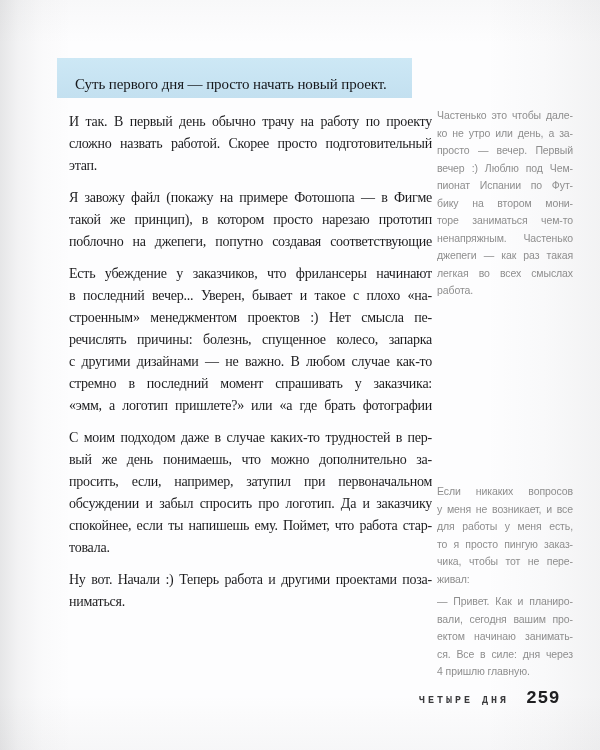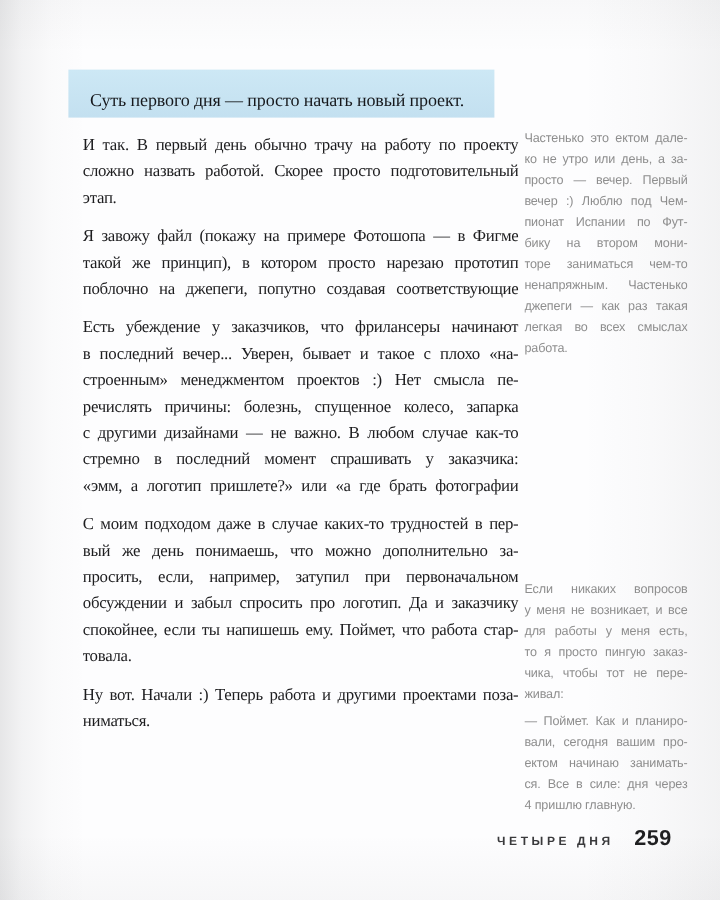--- a/index.html
+++ b/index.html
@@ -41,21 +41,21 @@
   }
   .note .npara{margin:0 0 5px 0;}
   .note .line{
     font-size:10.5px;line-height:17.5px;height:17.5px;letter-spacing:-0.1px;
     text-align:justify;text-align-last:justify;overflow:hidden;white-space:nowrap;
   }
   .note .line.last{text-align-last:left;}
   .footer{
     position:absolute;right:40px;top:688px;
     display:flex;align-items:baseline;gap:17px;
-    font-family:Liberation Sans, sans-serif;
+    font-family:Liberation Mono, monospace;
   }
   .footer .chapter{
     font-size:10px;font-weight:bold;letter-spacing:3px;color:#3a3a3c;
   }
   .footer .pagenum{
     font-size:18px;font-weight:bold;color:#1f1f21;letter-spacing:0.5px;
   }
 </style>
 </head>
 <body style="--hl-top: #cde8f5; --hl-bot: #c3e0f0; --body-color: #1d1d1f; --note-color: #8e8e8e;">
@@ -94,21 +94,21 @@
     </div>
     <div class="para">
       <div class="line">Ну вот. Начали :) Теперь работа и другими проектами поза-</div>
       <div class="line last">ниматься.</div>
     </div>
   </div>
 
 <div class="sidebar-col">
     <div class="note" style="top: 107px;">
       <div class="npara">
-        <div class="line">Частенько это ектом дале-</div>
+        <div class="line">Частенько это чтобы дале-</div>
         <div class="line">ко не утро или день, а за-</div>
         <div class="line">просто — вечер. Первый</div>
         <div class="line">вечер :) Люблю под Чем-</div>
         <div class="line">пионат Испании по Фут-</div>
         <div class="line">бику на втором мони-</div>
         <div class="line">торе заниматься чем-то</div>
         <div class="line">ненапряжным. Частенько</div>
         <div class="line">джепеги — как раз такая</div>
         <div class="line">легкая во всех смыслах</div>
         <div class="line last">работа.</div>
@@ -117,21 +117,21 @@
     <div class="note" style="top: 483px;">
       <div class="npara">
         <div class="line">Если никаких вопросов</div>
         <div class="line">у меня не возникает, и все</div>
         <div class="line">для работы у меня есть,</div>
         <div class="line">то я просто пингую заказ-</div>
         <div class="line">чика, чтобы тот не пере-</div>
         <div class="line last">живал:</div>
       </div>
       <div class="npara">
-        <div class="line">— Поймет. Как и планиро-</div>
+        <div class="line">— Привет. Как и планиро-</div>
         <div class="line">вали, сегодня вашим про-</div>
         <div class="line">ектом начинаю занимать-</div>
         <div class="line">ся. Все в силе: дня через</div>
         <div class="line last">4 пришлю главную.</div>
       </div>
     </div>
   </div>
 
 <div class="footer">
   <span class="chapter">ЧЕТЫРЕ ДНЯ</span>

